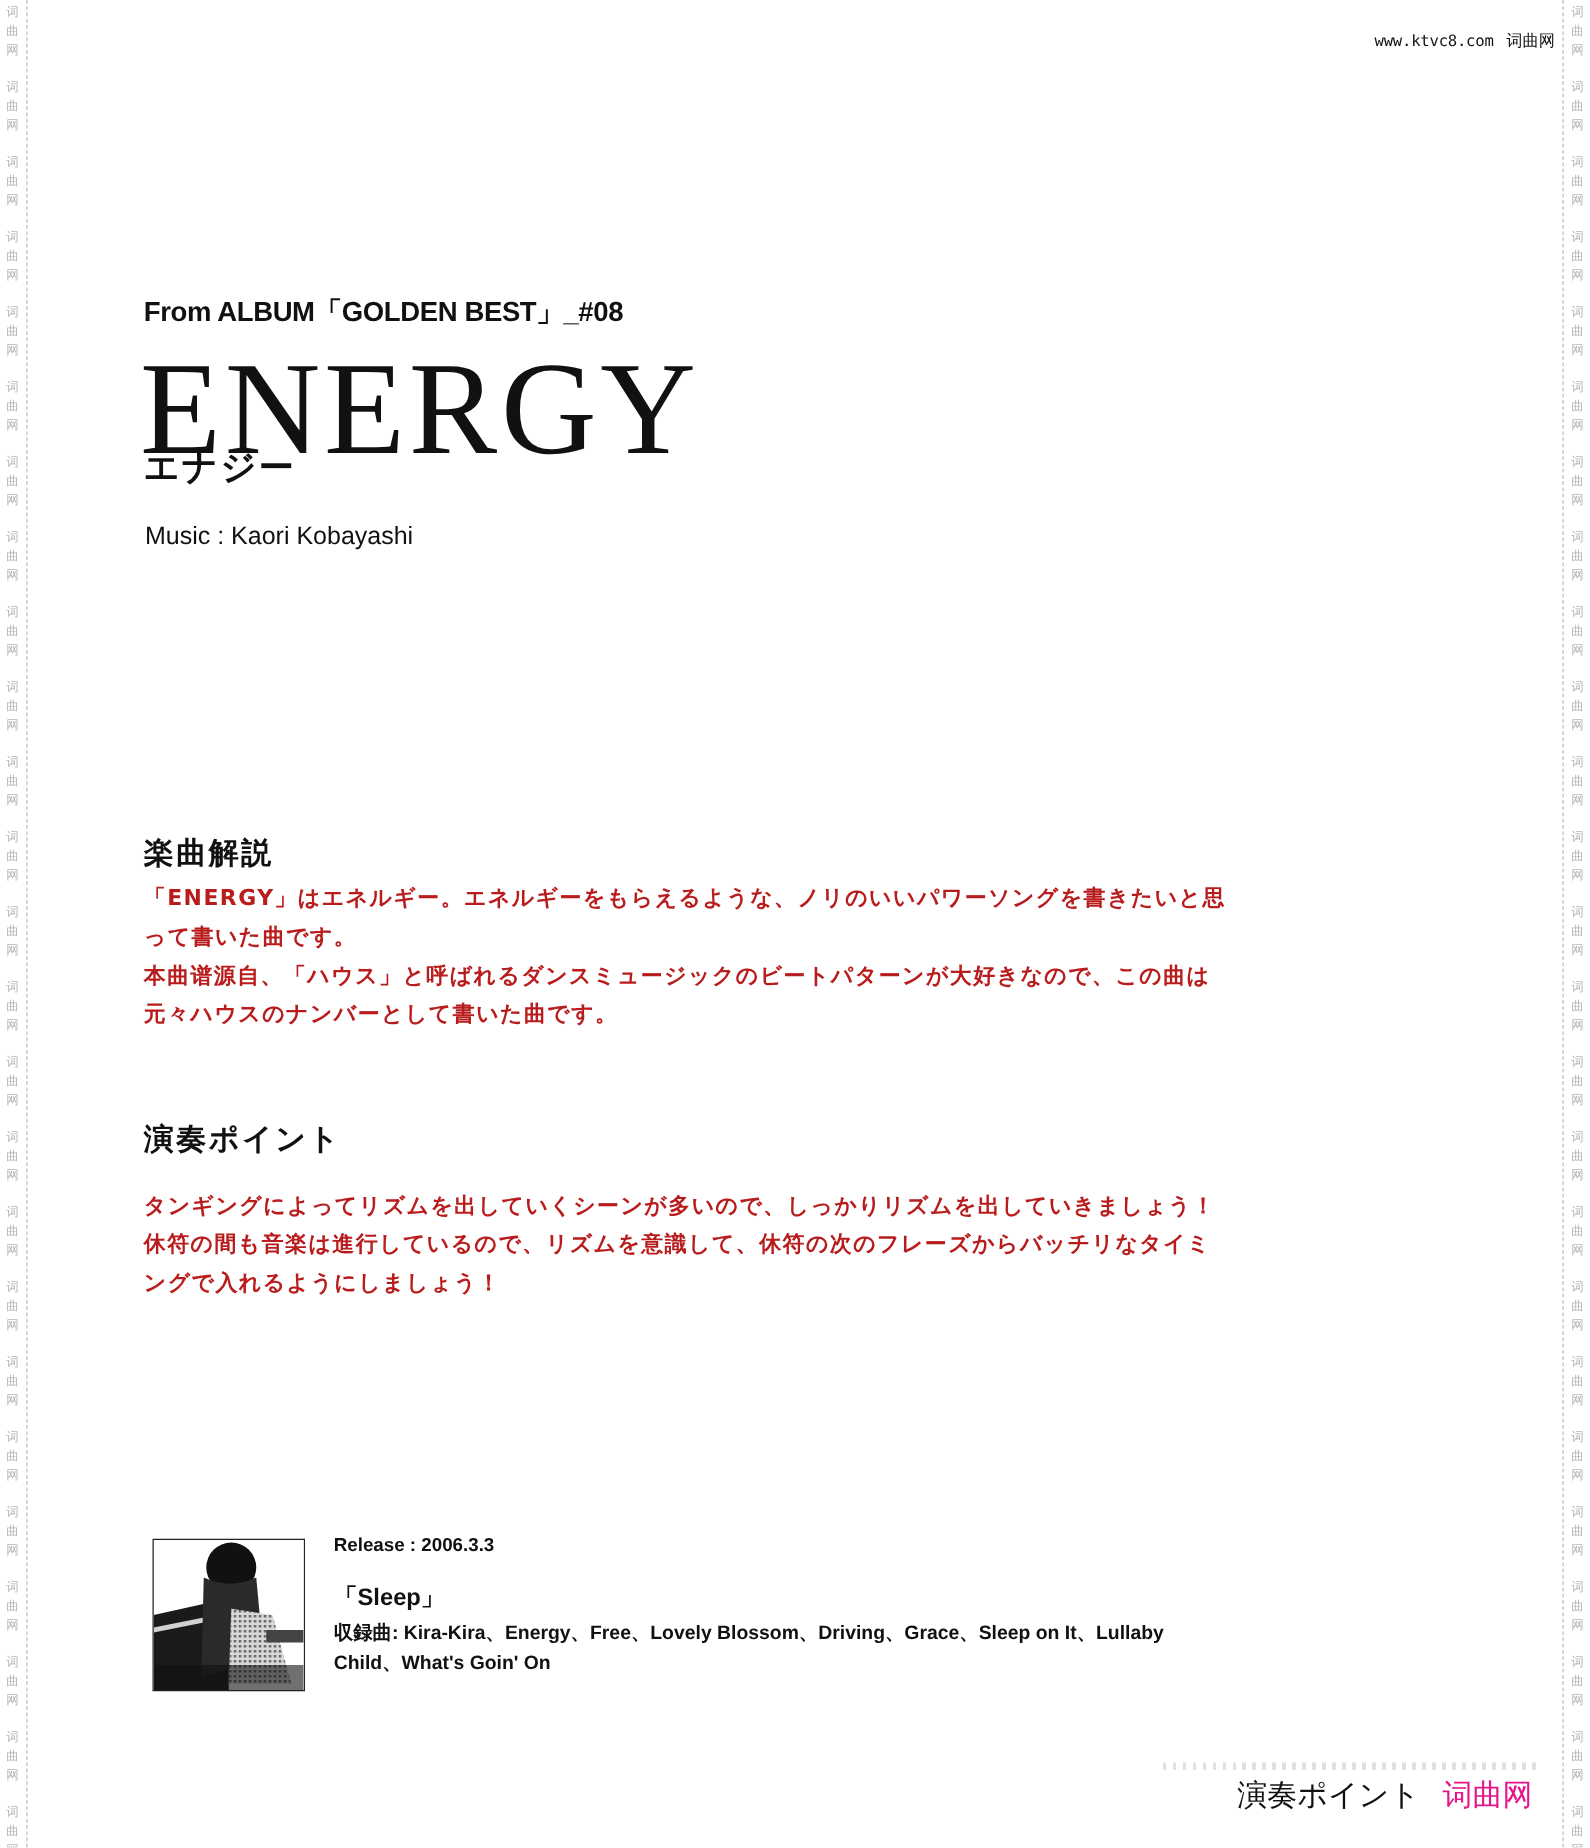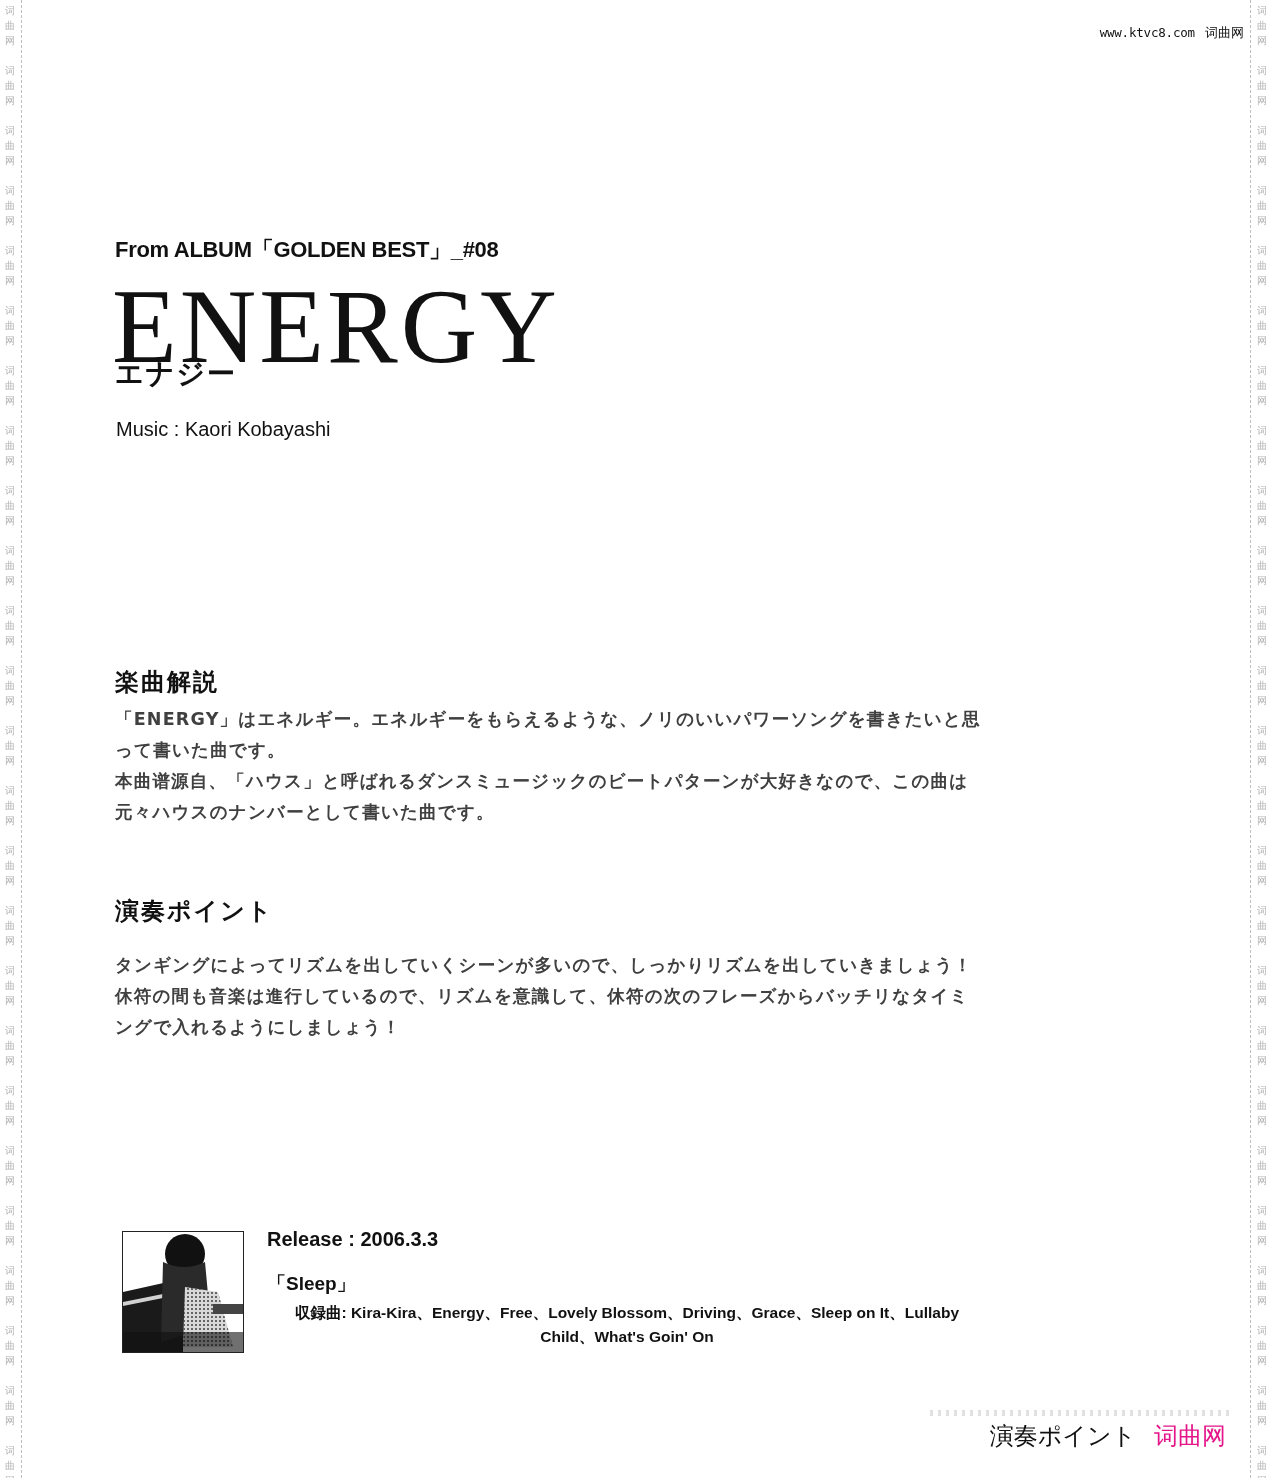--- a/index.html
+++ b/index.html
@@ -20,28 +20,28 @@
   .site-header { position: absolute; top: 24px; right: 28px; font-size: 13px; color: #111; white-space: nowrap; }
   .site-url { font-family: "DejaVu Sans Mono", "Liberation Mono", monospace; font-size: 12.5px; letter-spacing: -0.2px; }
   .site-name { margin-left: 6px; font-size: 13px; }
 
   .album-line { position: absolute; left: 115px; top: 235px; font-family: "Liberation Sans", sans-serif; font-size: 22px; font-weight: bold; letter-spacing: -0.3px; color: #111; }
   .song-title { position: absolute; left: 112px; top: 255px; font-family: "Liberation Serif", "DejaVu Serif", serif; font-size: 106px; line-height: 1; letter-spacing: 3px; color: #111; margin-top: 19px; }
   .song-kana { position: absolute; left: 115px; top: 355px; font-size: 28px; font-weight: bold; letter-spacing: 2px; color: #111; }
   .composer { position: absolute; left: 116px; top: 418px; font-family: "Liberation Sans", sans-serif; font-size: 20px; color: #111; }
 
   .section-heading { position: absolute; left: 115px; font-size: 24px; font-weight: bold; letter-spacing: 2px; color: #111; }
-  .section-body { position: absolute; left: 115px; width: 870px; font-size: 17.5px; font-weight: bold; line-height: 31px; letter-spacing: 1.2px; color: #404040; }
+  .section-body { position: absolute; left: 115px; width: 870px; font-size: 17.5px; font-weight: bold; line-height: 31px; letter-spacing: 1.2px; color: #b91c1c; }
   .section-body p { margin: 0; }
 
   .release-box { position: absolute; left: 122px; top: 1231px; width: 120px; height: 120px; border: 1px solid #222; background: #fff; overflow: hidden; }
   .release-info { position: absolute; left: 267px; top: 1228px; width: 720px; font-family: "Liberation Sans", sans-serif; color: #111; }
-  .release-date { font-size: 20px; font-weight: bold; }
+  .release-date { font-size: 15px; font-weight: bold; }
   .release-album { margin-top: 20px; font-size: 19px; font-weight: bold; }
-  .release-tracks { margin-top: 4px; font-size: 15.5px; font-weight: bold; line-height: 24px; text-align: center; }
+  .release-tracks { margin-top: 4px; font-size: 15.5px; font-weight: bold; line-height: 24px; }
 
   .footer-credit { position: absolute; right: 46px; top: 1420px; font-size: 24px; color: #111; white-space: nowrap; }
   .footer-site { color: #e4168a; margin-left: 18px; }
   .footer-ghost { position: absolute; left: 930px; top: 1410px; width: 300px; height: 6px; background: repeating-linear-gradient(90deg, #ccc 0 3px, transparent 3px 8px); opacity: 0.6; }
 </style>
 </head>
 <body>
 
 <div class="margin-strip left" id="wm-left">
     <div class="wm-group" style="top: 3px;">

